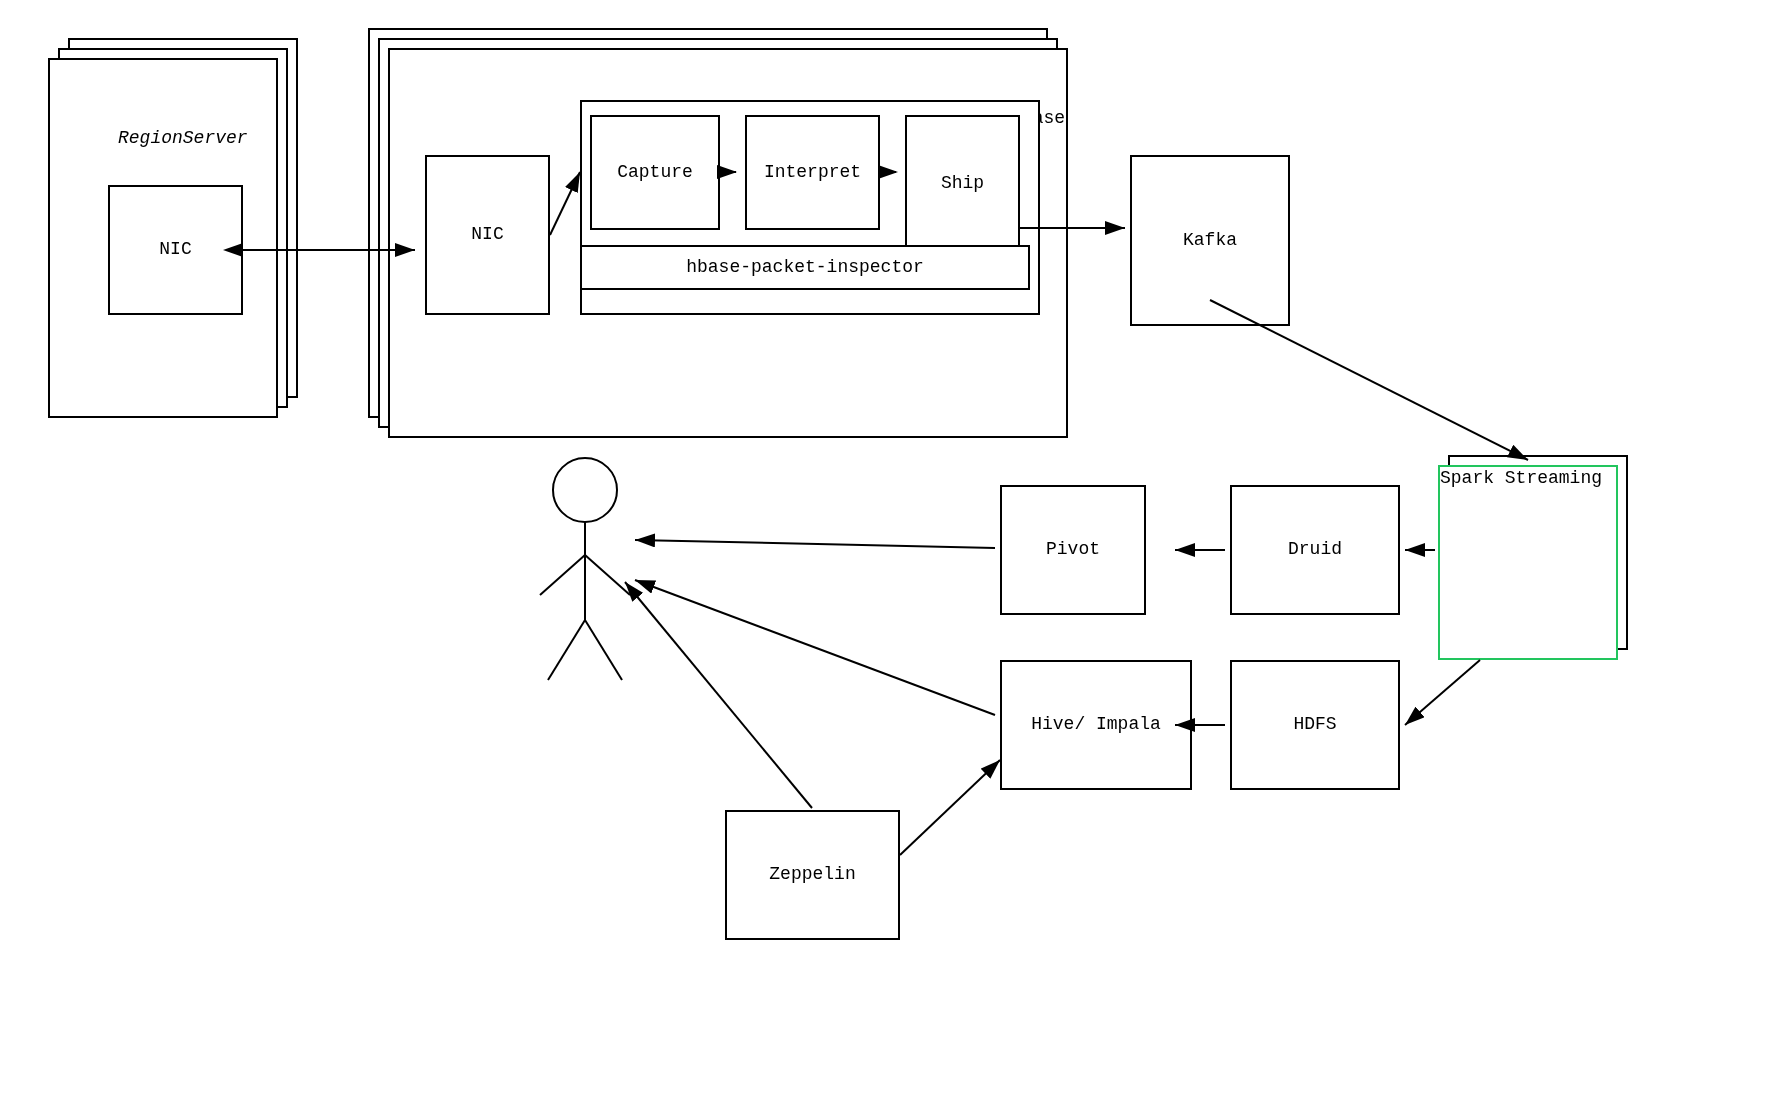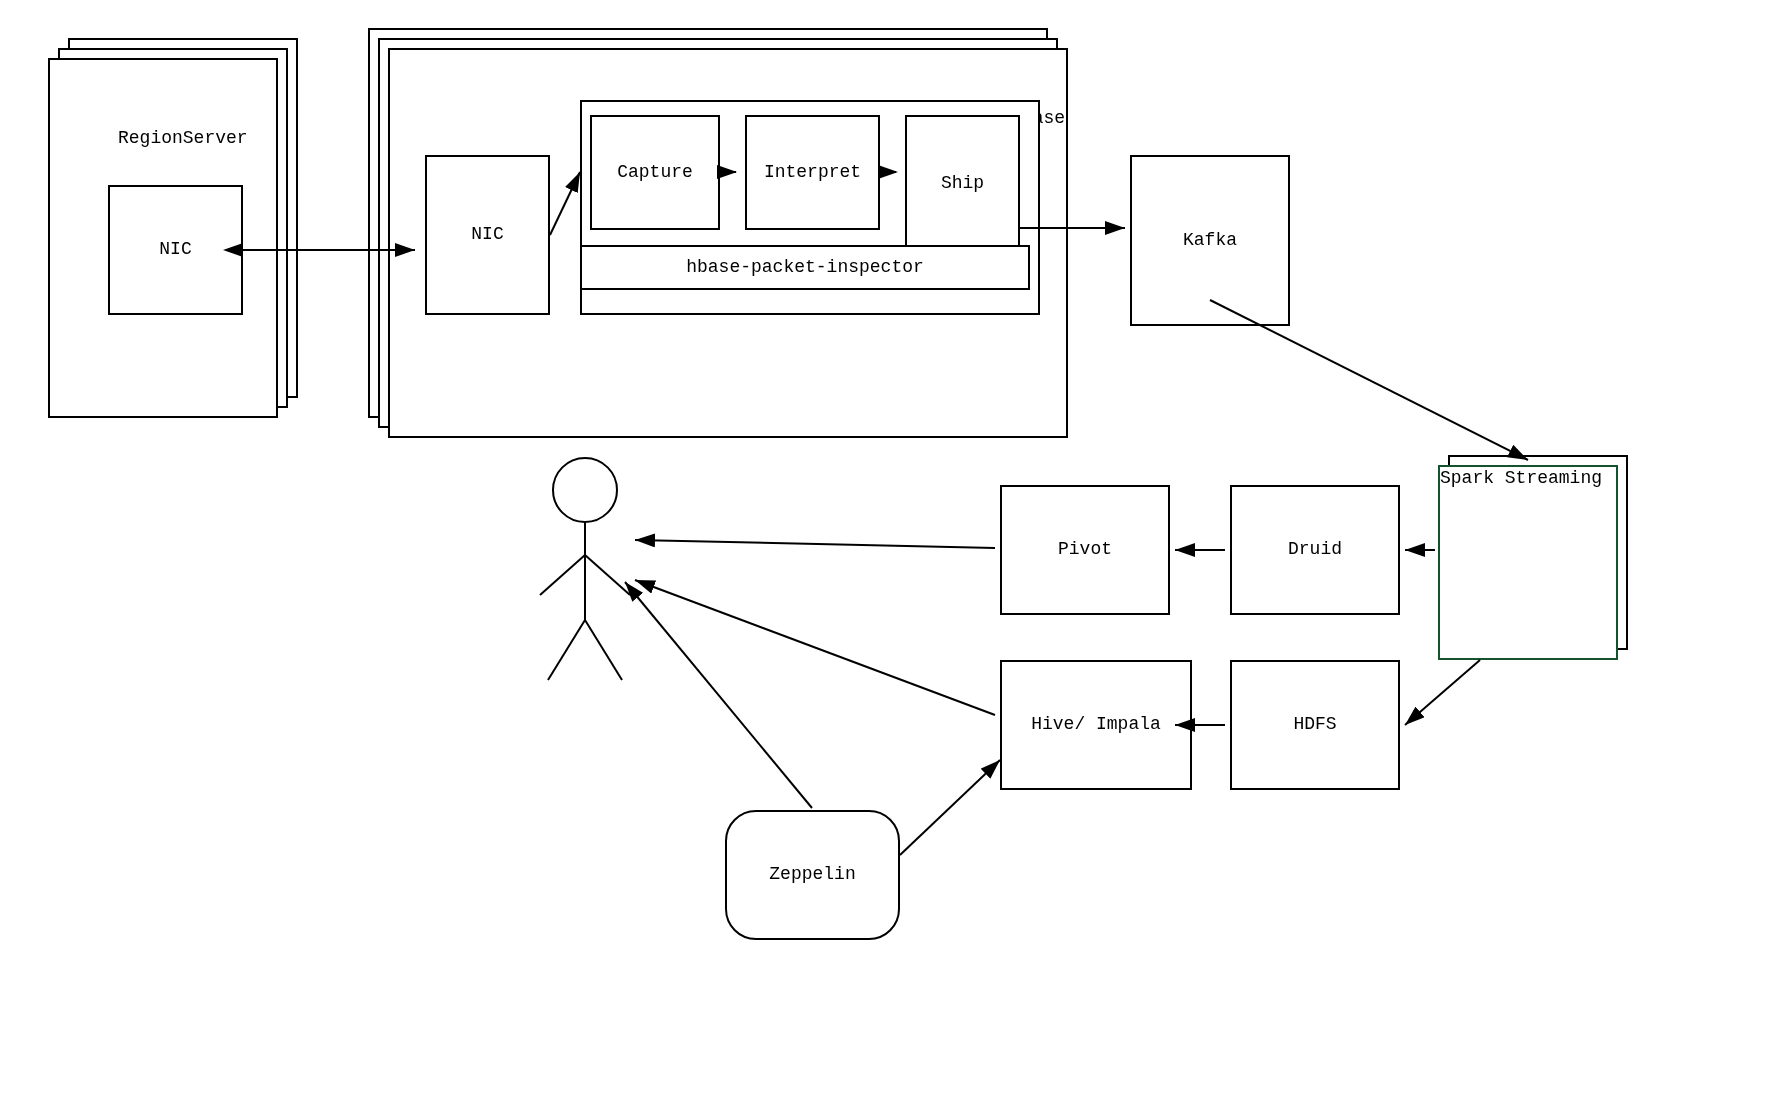--- a/index.html
+++ b/index.html
@@ -45,20 +45,21 @@
       width: 230px; height: 360px;
       border: 2px solid #000;
       background: #fff;
     }
     .region-stack-1 {
       position: absolute;
       left: 48px; top: 58px;
       width: 230px; height: 360px;
       border: 2px solid #000;
       background: #fff;
+      font-style: italic;
     }
     .region-label {
       position: absolute;
       left: 68px; top: 68px;
       font-family: 'Courier New', Courier, monospace;
       font-size: 18px;
     }
     
     .app-stack-3 {
       position: absolute;
@@ -100,21 +101,21 @@
       position: absolute;
       left: 1448px; top: 455px;
       width: 180px; height: 195px;
       border: 2px solid #000;
       background: #fff;
     }
     .spark-stack-front {
       position: absolute;
       left: 1438px; top: 465px;
       width: 180px; height: 195px;
-      border: 2px solid #14532d;
+      border: 2px solid #22c55e;
       background: #fff;
     }
   </style>
 </head>
 <body>
 
 <div class="diagram">
 
   <div class="region-stack-3"></div>
   <div class="region-stack-2"></div>
@@ -159,34 +160,34 @@
   <div class="spark-stack-back"></div>
   <div class="spark-stack-front">
     <span class="box-label">Spark
 Streaming</span>
   </div>
 
   <div class="box" style="left:1230px; top:485px; width:170px; height:130px;">
     <span class="box-label">Druid</span>
   </div>
 
-  <div class="box" style="left:1000px; top:485px; width:170px; height:130px;">
+  <div class="box" style="left:1000px; top:485px; width:146px; height:130px;">
     <span class="box-label">Pivot</span>
   </div>
 
   <div class="box" style="left:1230px; top:660px; width:170px; height:130px;">
     <span class="box-label">HDFS</span>
   </div>
 
   <div class="box" style="left:1000px; top:660px; width:192px; height:130px;">
     <span class="box-label">Hive/
 Impala</span>
   </div>
 
-  <div class="box" style="left:725px; top:810px; width:175px; height:130px;border-radius:31px;">
+  <div class="box" style="left:725px; top:810px; width:175px; height:130px;">
     <span class="box-label">Zeppelin</span>
   </div>
 
   <svg class="arrows-svg">
     <defs>
       <marker id="arrowhead" markerWidth="10" markerHeight="7" refX="10" refY="3.5" orient="auto">
         <polygon points="0 0, 10 3.5, 0 7" fill="#000"></polygon>
       </marker>
       <marker id="arrowhead-left" markerWidth="10" markerHeight="7" refX="0" refY="3.5" orient="auto">
         <polygon points="10 0, 0 3.5, 10 7" fill="#000"></polygon>

